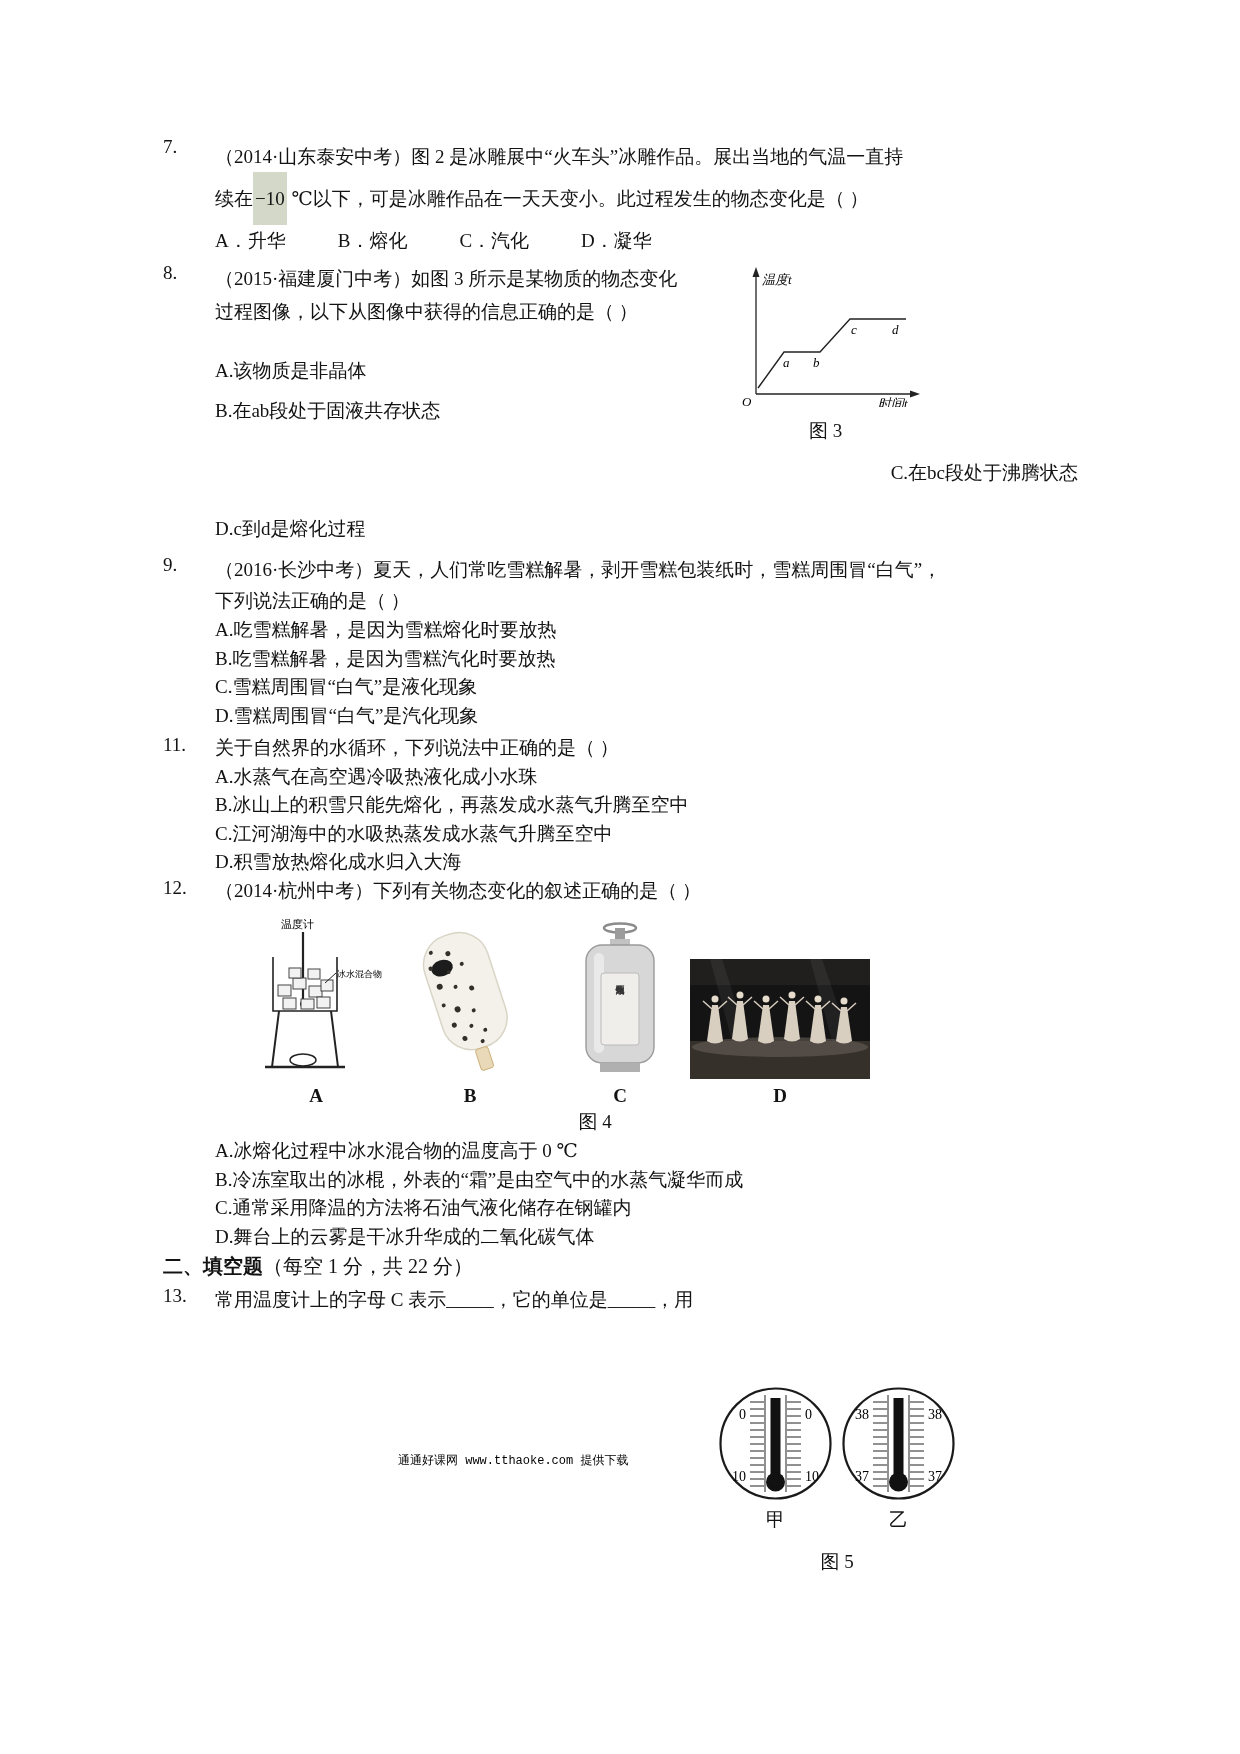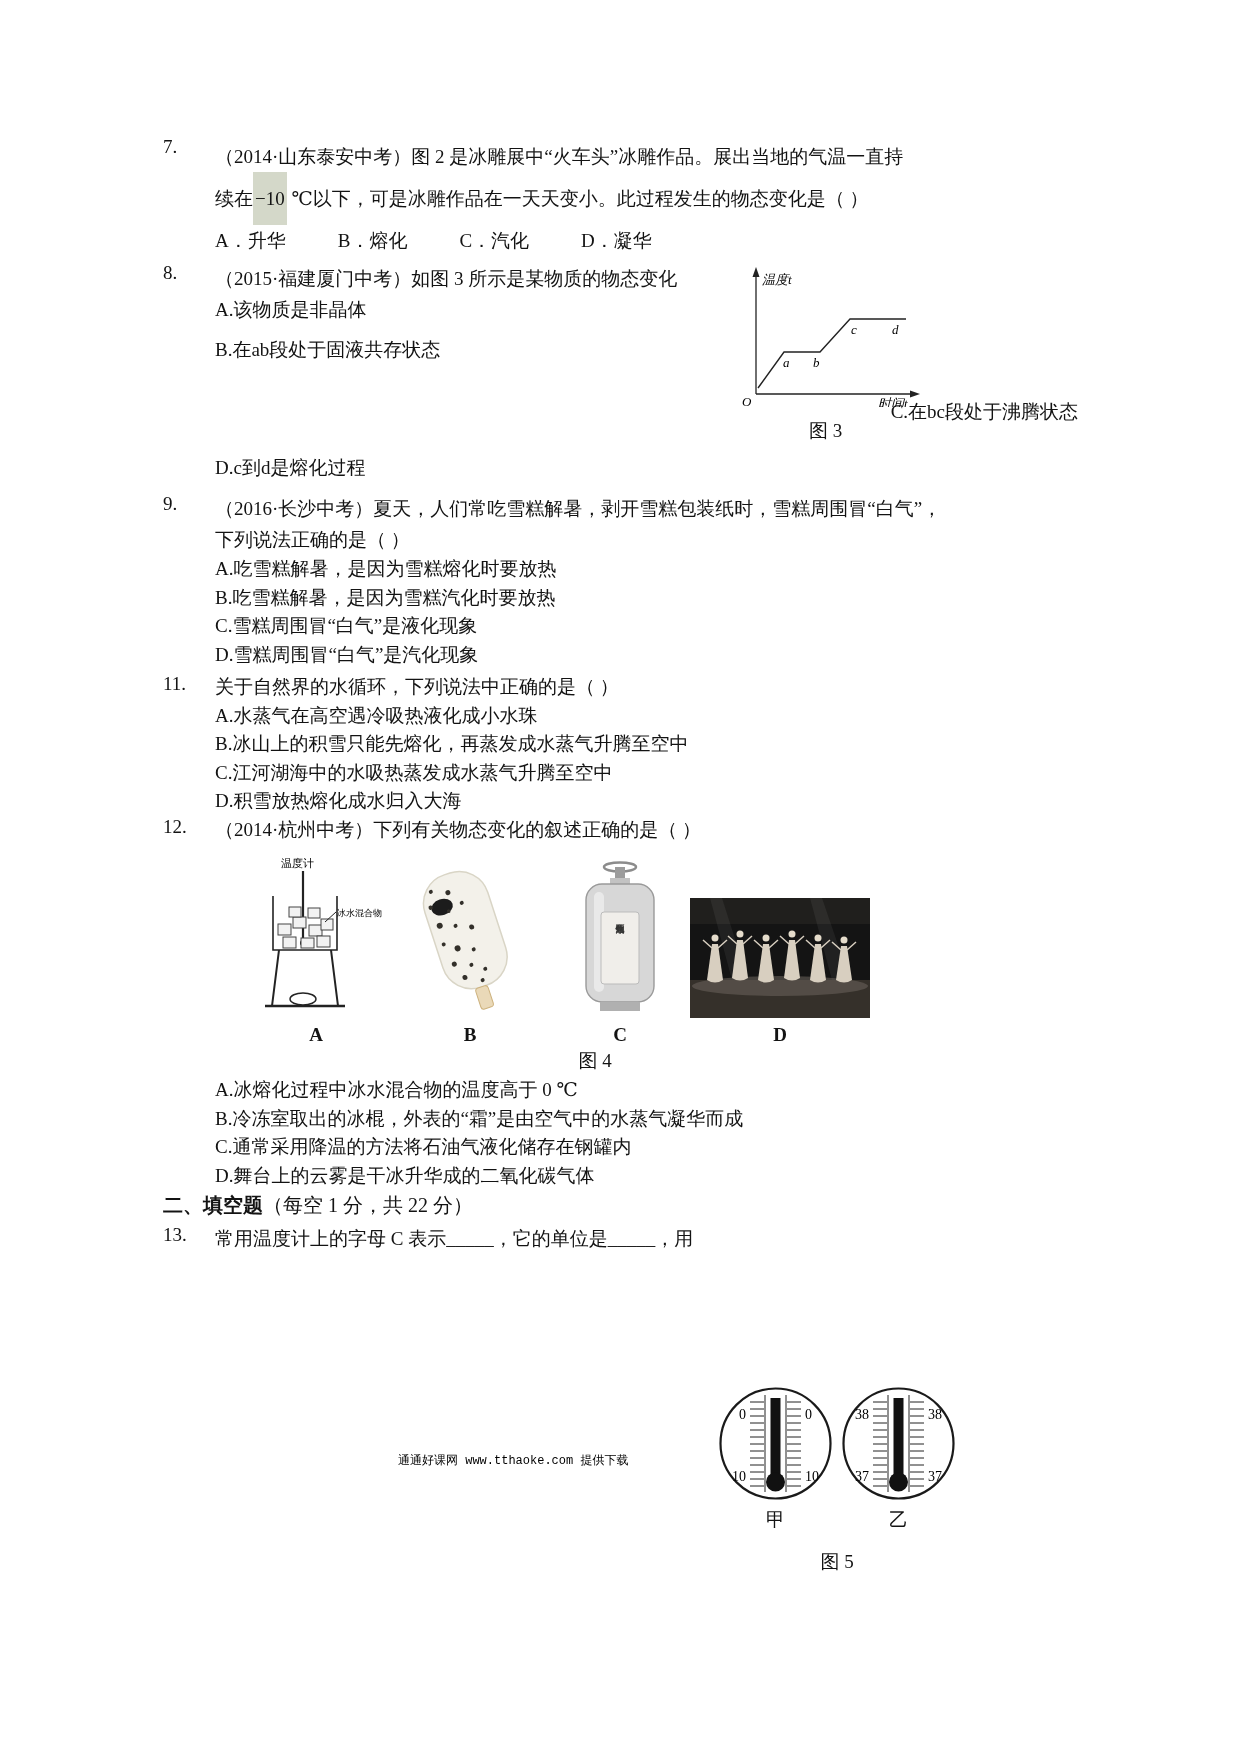--- a/index.html
+++ b/index.html
@@ -17,21 +17,21 @@
   .opt { line-height:28.5px; white-space:nowrap; }
 
   
   .q7 .line { line-height:42px; }
   .q7 .opts span { display:inline-block; margin-right:52px; }
   .hl { background:#d4d8c9; padding:16px 2px;margin-top:21px; }
 
   
   .q8 { margin-bottom:10px; }
   .q8 .stem { line-height:33px; white-space:nowrap; }
-  .q8 .opt { line-height:30px; }
+  .q8 .opt { line-height:30px;margin-top:28px; }
   .q8 .opt-b { margin-top:10px; }
   .q8 .opt-c { margin-top:32px;text-align:right; }
   .q8 .opt-d { margin-top:26px; }
   .fig3 { position:absolute; left:513px; top:0; width:195px; text-align:center; }
   .fig3 .caption { font-size:19px; margin-top:6px; }
 
   
   .q9 { margin-bottom:4px; }
   .q9 .stem { line-height:31px; white-space:nowrap; }
 
@@ -79,20 +79,21 @@
           </div>
         </div>
       </div>
     </div>
 
     <div class="q q8">
       <div class="qrow">
         <span class="qnum">8.</span>
         <div class="qbody">
           <div class="stem">（2015·福建厦门中考）如图 3 所示是某物质的物态变化</div>
+          <div class="stem">过程图像，以下从图像中获得的信息正确的是（      ）</div>
           <div class="opt opt-a">A.该物质是非晶体</div>
           <div class="opt opt-b">B.在ab段处于固液共存状态</div>
           <div class="opt opt-c">C.在bc段处于沸腾状态</div>
           <div class="opt opt-d">D.c到d是熔化过程</div>
 
           <div class="fig3">
             <svg width="195" height="145" viewBox="0 0 195 145">
               <line x1="28" y1="132" x2="28" y2="12" stroke="#222" stroke-width="1.3"></line>
               <polygon points="28,5 24.5,15 31.5,15" fill="#222"></polygon>
               <line x1="28" y1="132" x2="186" y2="132" stroke="#222" stroke-width="1.3"></line>

